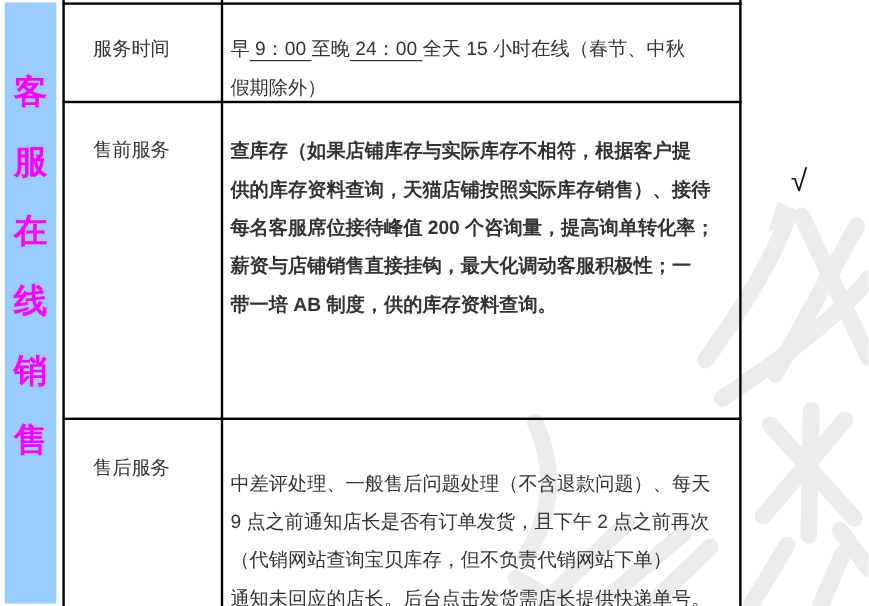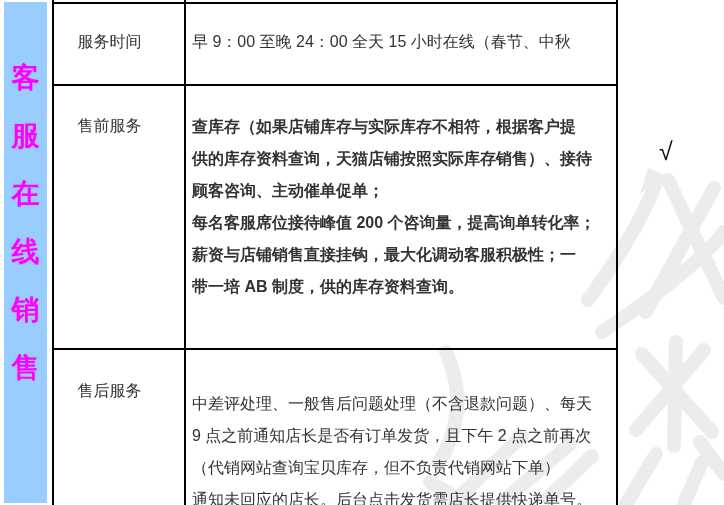--- a/index.html
+++ b/index.html
@@ -31,21 +31,21 @@
     position:absolute; left:54px; width:111px; text-align:center;
     font-size:16px; line-height:22px; z-index:3; color:#333;
   }
   .hdr1 { top:31px; } .hdr2 { top:115px; } .hdr3 { top:380px; }
   .content {
     position:absolute; left:192px; width:424px;
     font-size:16px; line-height:32px; z-index:3; color:#333;
   }
   .c1 { top:26px; } .c2 { top:111px;font-weight:bold; } .c3 { top:388px; }
   .content .ln { white-space:nowrap; }
-  .u { text-underline-offset:4px; }
+  .u { text-decoration:underline; text-underline-offset:4px; }
   .check {
     position:absolute; left:659px; top:139px; z-index:3;
     font-size:25px; color:#111; line-height:1;
   }
 </style>
 </head>
 <body>
 
 <div class="page">
 
@@ -85,26 +85,26 @@
   <div class="hline h-top"></div>
   <div class="hline h-r1"></div>
   <div class="hline h-r2"></div>
 
   <div class="hdr hdr1">服务时间</div>
   <div class="hdr hdr3">售后服务</div>
   <div class="hdr hdr2">售前服务</div>
 
   <div class="content c1">
     <div class="ln"><span>早</span><span class="u"> 9：00 </span><span>至晚</span><span class="u"> 24：00 </span><span>全天 15 小时在线（春节、中秋</span></div>
+    <div class="ln">假期除外）</div>
   </div>
 
   <div class="content c2">
     <div class="ln">查库存（如果店铺库存与实际库存不相符，根据客户提</div>
     <div class="ln">供的库存资料查询，天猫店铺按照实际库存销售）、接待</div>
-    <div class="ln">顾客咨询、主动催单促单；</div>
     <div class="ln">每名客服席位接待峰值 200 个咨询量，提高询单转化率；</div>
     <div class="ln">薪资与店铺销售直接挂钩，最大化调动客服积极性；一</div>
     <div class="ln">带一培 AB 制度，供的库存资料查询。</div>
   </div>
 
   <div class="content c3">
     <div class="ln">中差评处理、一般售后问题处理（不含退款问题）、每天</div>
     <div class="ln">9 点之前通知店长是否有订单发货，且下午 2 点之前再次</div>
     <div class="ln">（代销网站查询宝贝库存，但不负责代销网站下单）</div>
     <div class="ln">通知未回应的店长。后台点击发货需店长提供快递单号。</div>

